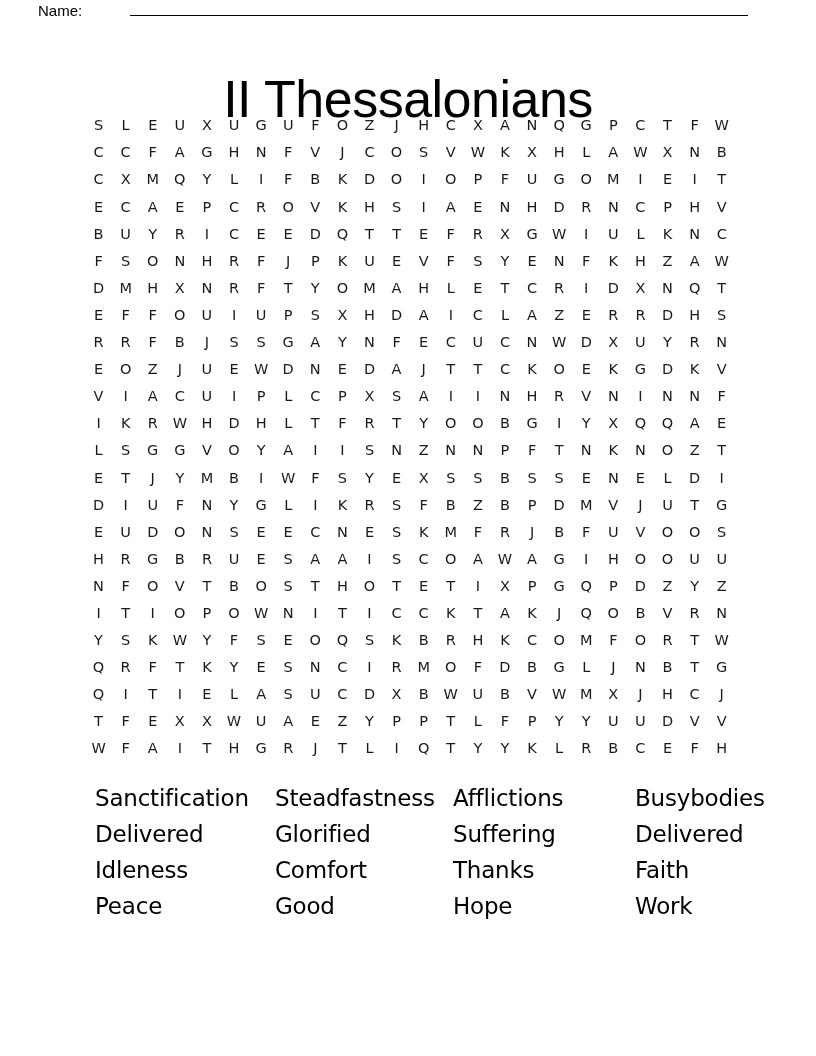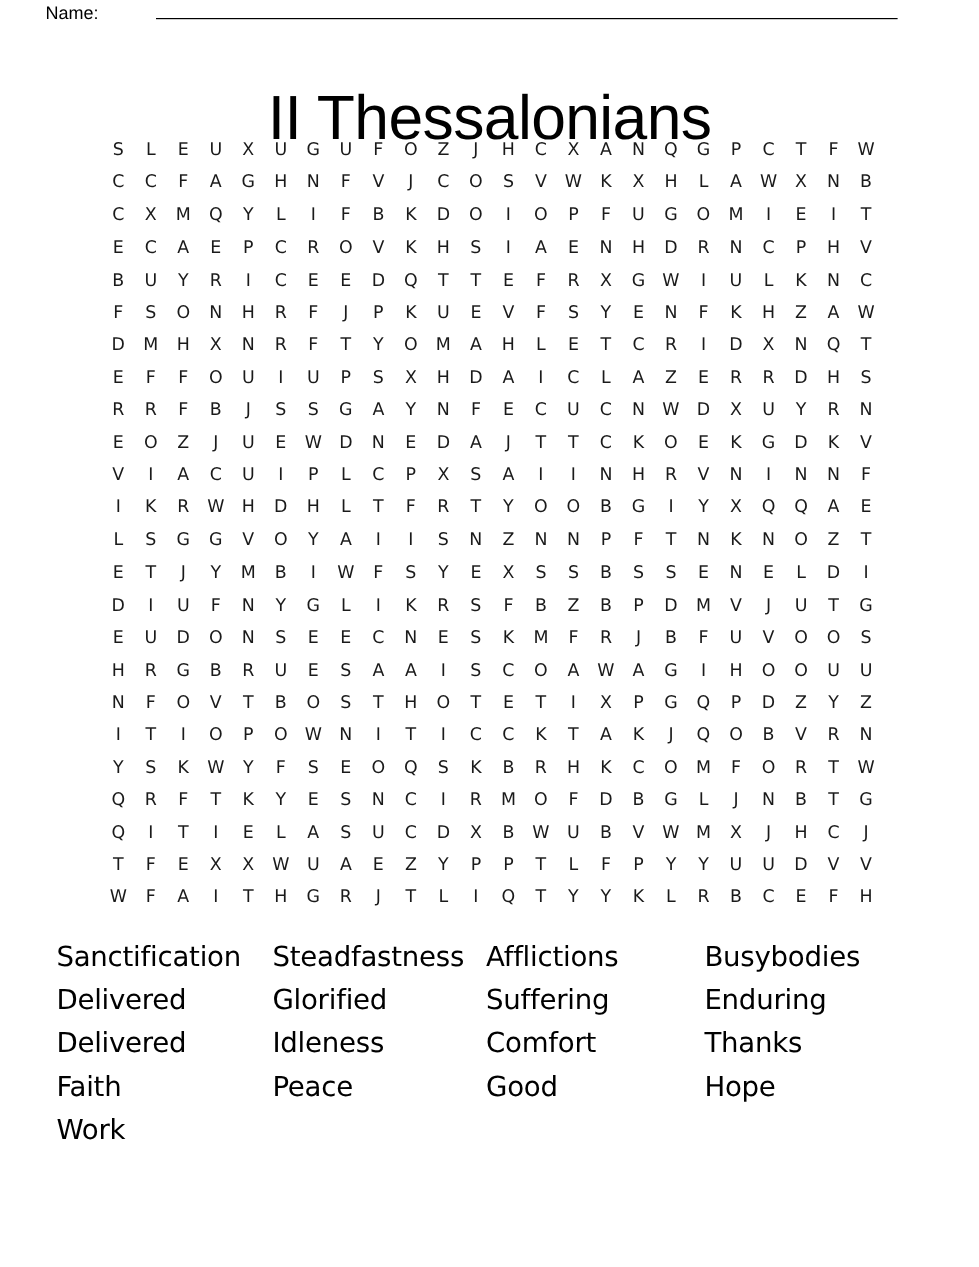--- a/index.html
+++ b/index.html
@@ -88,20 +88,21 @@
     column-gap: 0px;
   }
   .word-item {
     font-size: 23px;
     font-family: "DejaVu Sans", sans-serif;
     font-weight: 400;
     color: #000000;
     line-height: 36px;
     white-space: nowrap;
     letter-spacing: -0.2px;
+    margin-left: 48px;
   }
 </style>
 </head>
 <body>
 
 <div id="name-row">
   <span id="name-label">Name:</span>
   <span id="name-rule"></span>
 </div>
 
@@ -687,21 +688,20 @@
   </div>
 
 <div id="word-list">
     <span class="word-item">Sanctification</span>
     <span class="word-item">Steadfastness</span>
     <span class="word-item">Afflictions</span>
     <span class="word-item">Busybodies</span>
     <span class="word-item">Delivered</span>
     <span class="word-item">Glorified</span>
     <span class="word-item">Suffering</span>
-    <span class="word-item">Enduring</span>
     <span class="word-item">Delivered</span>
     <span class="word-item">Idleness</span>
     <span class="word-item">Comfort</span>
     <span class="word-item">Thanks</span>
     <span class="word-item">Faith</span>
     <span class="word-item">Peace</span>
     <span class="word-item">Good</span>
     <span class="word-item">Hope</span>
     <span class="word-item">Work</span>
   </div>

